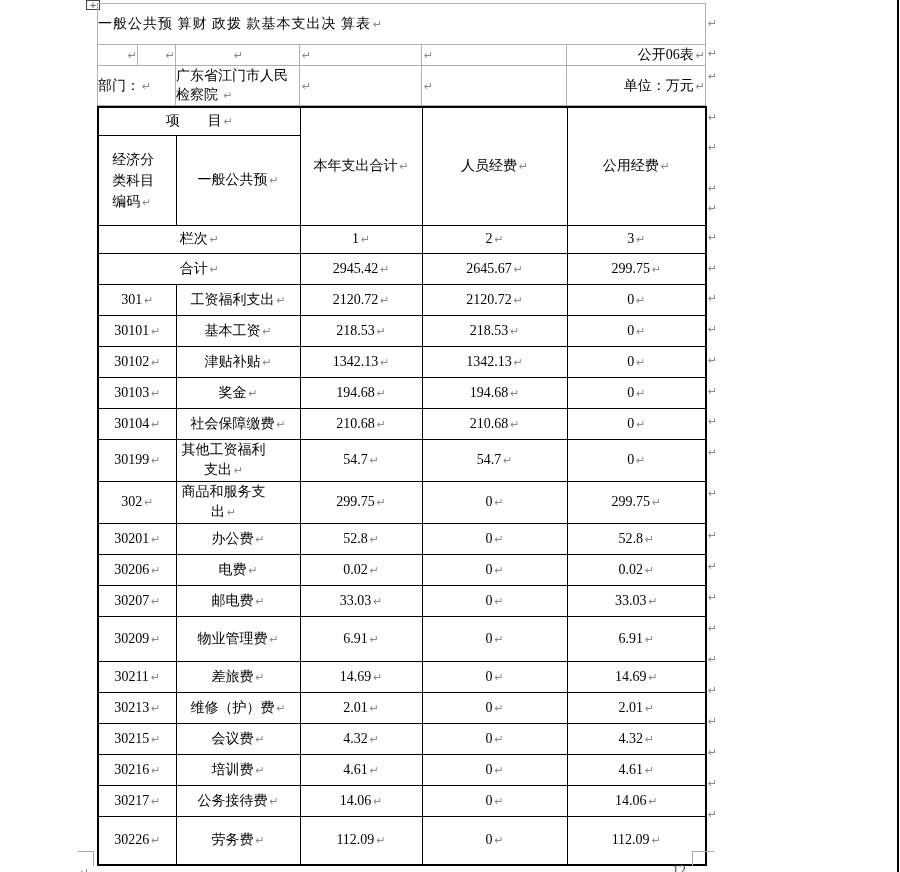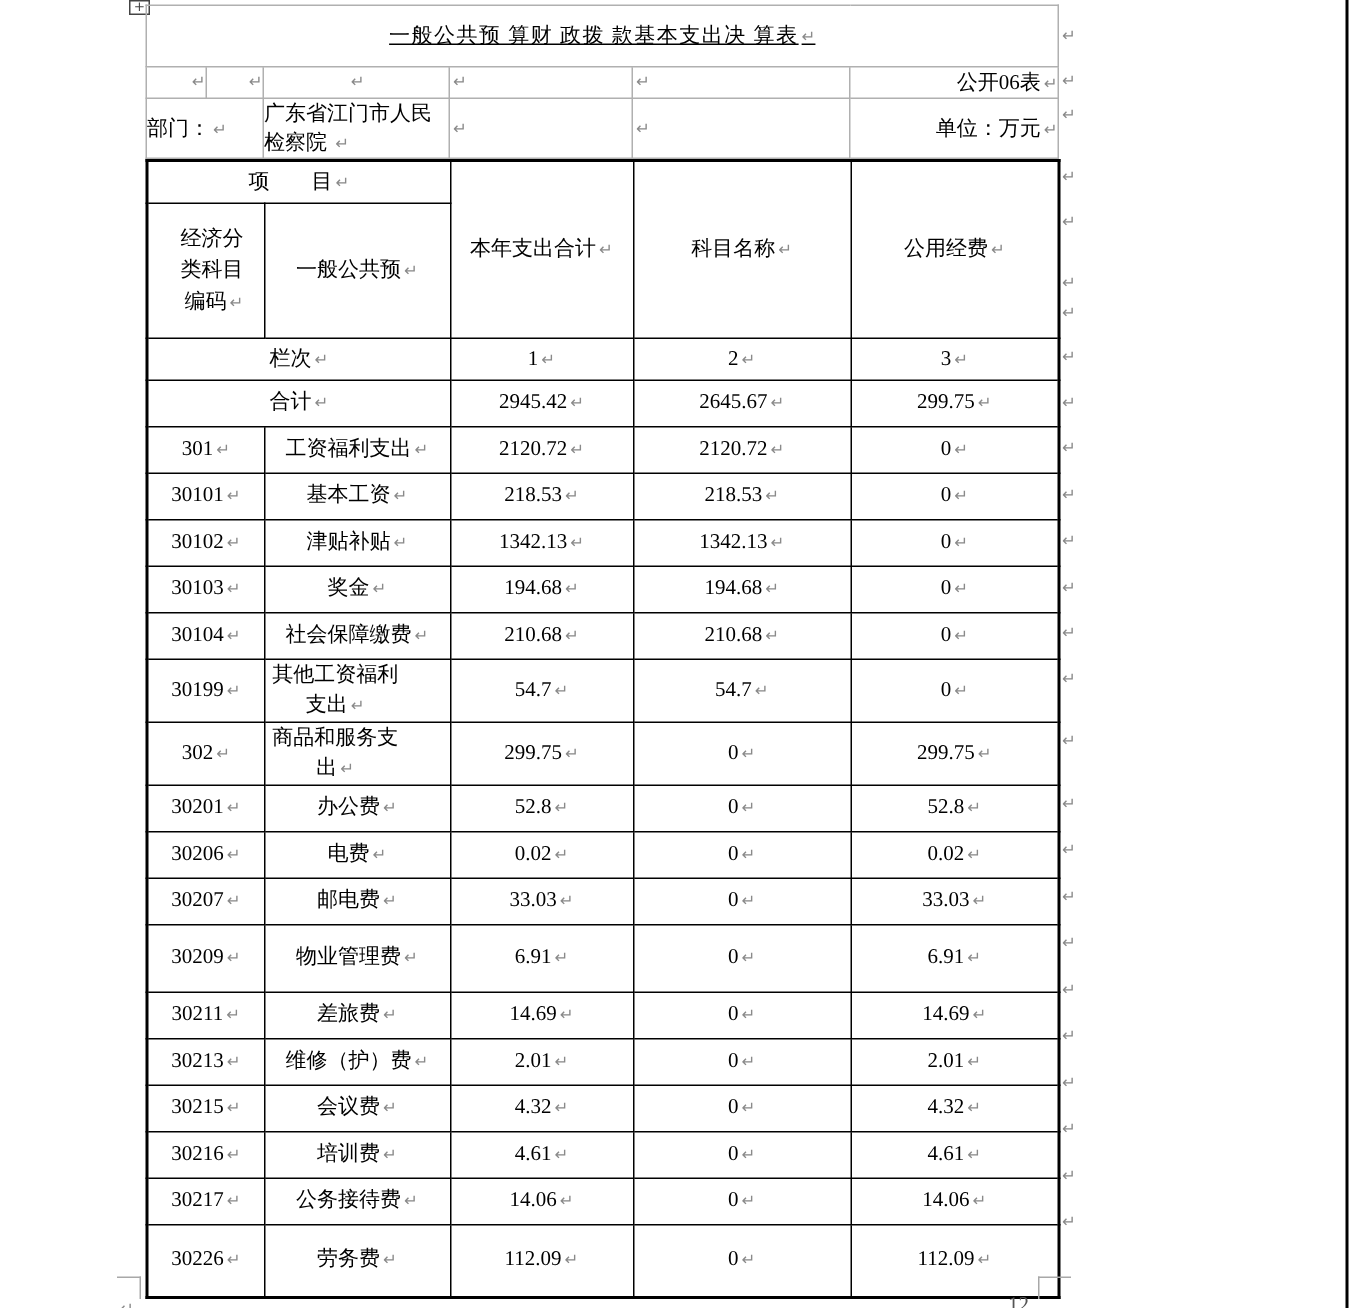--- a/index.html
+++ b/index.html
@@ -6,37 +6,37 @@
   .page{position:relative;width:900px;height:872px;background:#ffffff;overflow:hidden;
         font-family:"Liberation Serif",serif;color:#000;}
   .edge-line{position:absolute;left:897px;top:0;width:2px;height:872px;background:#000;}
   .handle{position:absolute;left:86px;top:0;width:12px;height:8px;border:1px solid #444;
           background:#fff;overflow:hidden;font-size:9px;line-height:8px;text-align:center;color:#444;
           font-family:"DejaVu Sans",sans-serif;}
   .doc{position:absolute;left:97px;top:3px;width:610px;}
   table{border-collapse:collapse;table-layout:fixed;width:608px;}
   
   .toptbl td{border:1px solid #b0b0b0;font-size:14px;vertical-align:middle;padding:0;overflow:hidden;}
-  .title-cell{text-align:center;font-size:20px;letter-spacing:1px;height:40px;text-decoration:underline;}
+  .title-cell{font-size:20px;letter-spacing:1px;height:40px;}
   .r2 td{height:20px;}
   .r3 td{height:39px;}
   .ar{text-align:right;padding-right:2px;}
   .al6{text-align:left;padding-left:6px;}
   .al8{text-align:left;padding-left:8px;}
   .al26{text-align:left;padding-left:26px;}
   .ctr{text-align:center;}
   .dept-name{text-align:left;padding:2px 2px 2px 4px;line-height:19px;}
   
   .maintbl{border:2px solid #000;}
   .maintbl td{border:1px solid #000;font-size:14px;text-align:center;vertical-align:middle;
               padding:0;overflow:hidden;line-height:20px;}
   .hA td{height:27px;}
   .hB td{height:89px;}
   .hC td{height:27px;}
-  .code-inner{width:50px;margin:0 auto;text-align:right;line-height:21px;}
+  .code-inner{width:50px;margin:0 auto;text-align:left;line-height:21px;}
   .cell-code{text-align:left;padding-left:7px;}
   .cell-name{text-align:left;padding-left:6px;}
   .nwrap{line-height:20px;}
   .nwrap.tall{width:94px;}
   
   .pm{color:#8a8a8a;font-size:11px;font-family:"DejaVu Sans",sans-serif;margin-left:2px;
       letter-spacing:0;}
   .rowmark{position:absolute;left:708px;color:#8a8a8a;font-size:11px;
            font-family:"DejaVu Sans",sans-serif;line-height:11px;}
   .corner{position:absolute;background:#a8a8a8;}
@@ -89,21 +89,21 @@
         <col style="width:78px">
           <col style="width:124px">
           <col style="width:122px">
         <col style="width:145px">
           <col style="width:139px">
       </colgroup>
       <tbody>
           <tr class="hA">
         <td colspan="2"><span>项　　目</span><span class="pm">↵</span></td>
         <td rowspan="2"><span>本年支出合计</span><span class="pm">↵</span></td>
-        <td rowspan="2"><span>科目名称</span><span class="pm">↵</span></td>
+        <td rowspan="2"><span>人员经费</span><span class="pm">↵</span></td>
         <td rowspan="2"><span>公用经费</span><span class="pm">↵</span></td>
       </tr>
       <tr class="hB">
         <td>
               <div class="code-inner"><span>经济分类科目编码</span><span class="pm">↵</span></div>
             </td>
         <td><span>一般公共预</span><span class="pm">↵</span></td>
       </tr>
       <tr class="hC">
         <td colspan="2"><span>栏次</span><span class="pm">↵</span></td>

